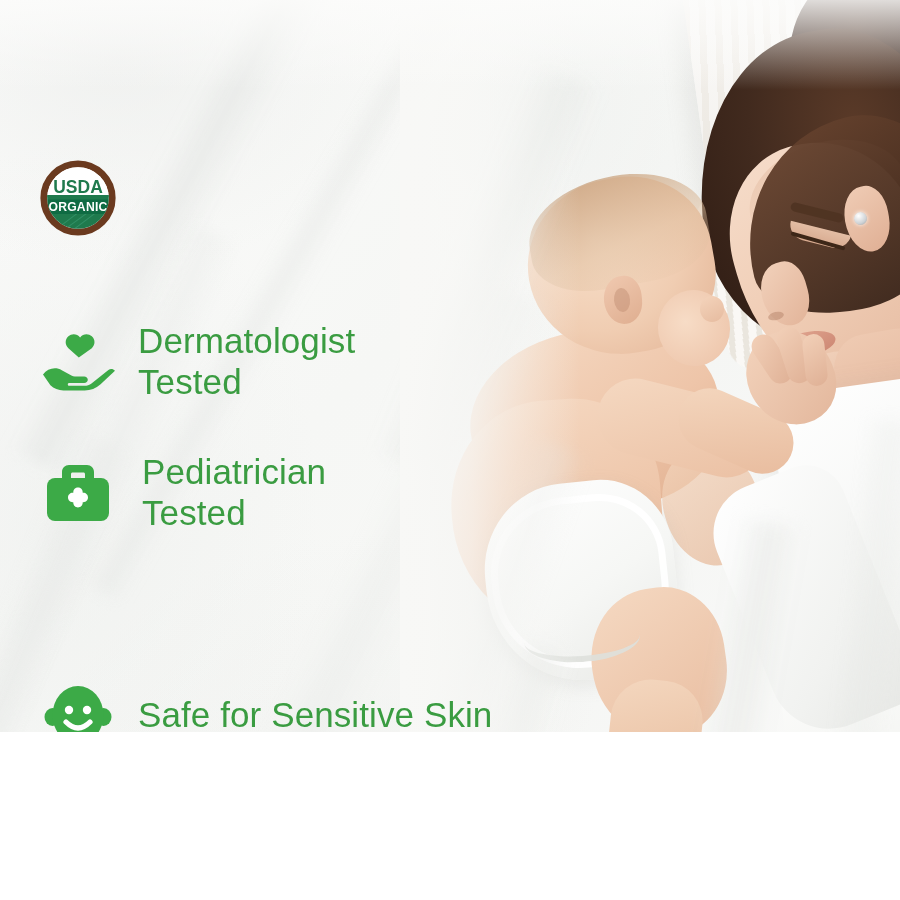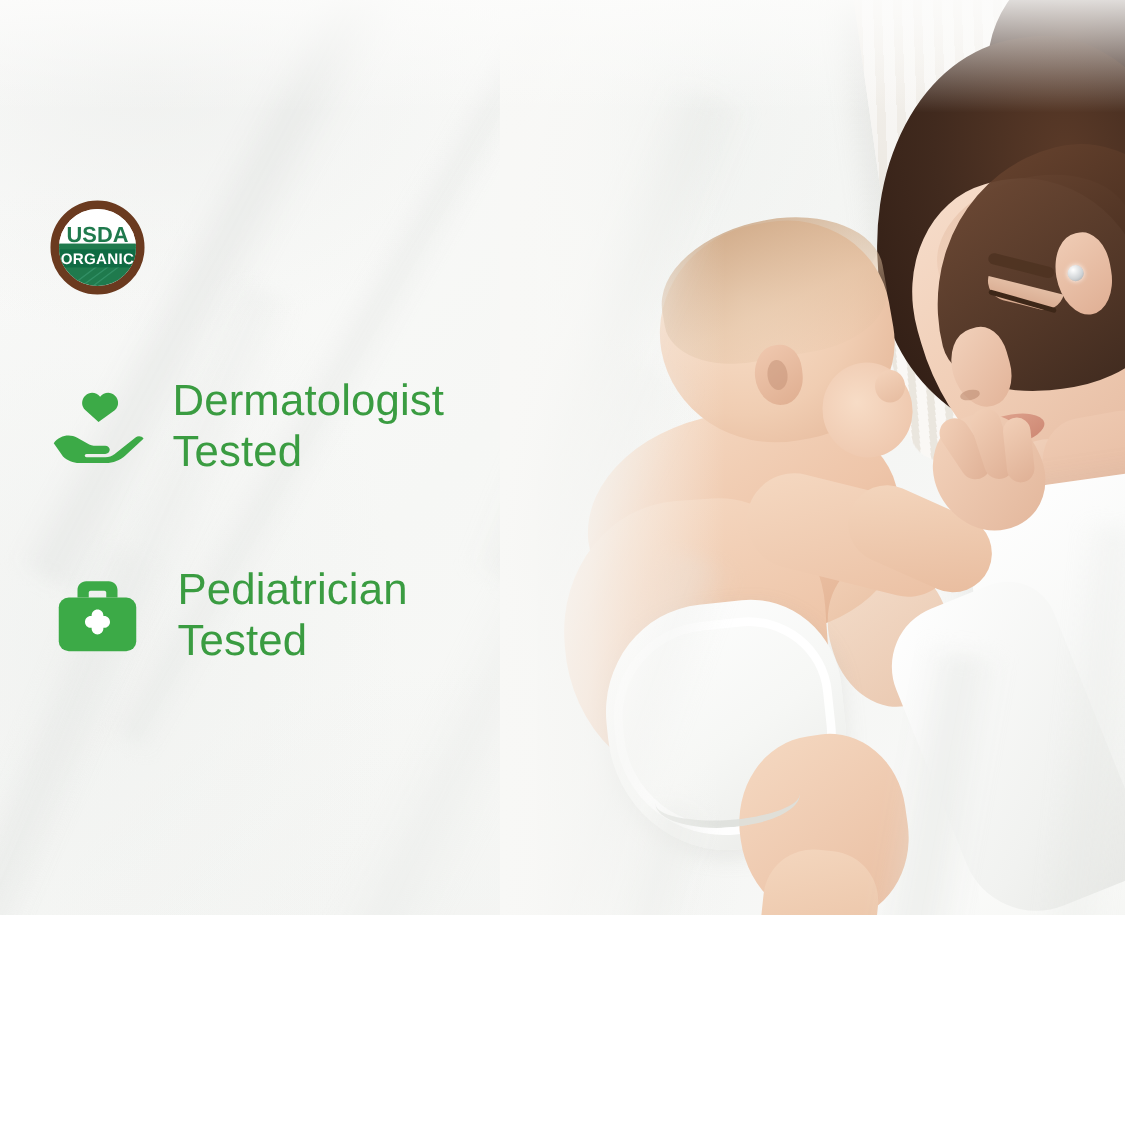--- a/index.html
+++ b/index.html
@@ -396,21 +396,21 @@
     font-size: 35px;
     line-height: 1.17;
     font-weight: 400;
     letter-spacing: .1px;
     white-space: pre-line;
   }
   .feature-label.one-line { white-space: nowrap; }
 
   
   .row-0 { left: 40px; top: 158px; }
-  .row-1 { left: 40px; top: 301px; }
+  .row-1 { left: 40px; top: 321px; }
   .row-2 { left: 40px; top: 452px; gap: 26px; }
   .row-3 { left: 40px; top: 584px; }
   .row-4 { left: 40px; top: 684px; }
 
   
   .usda-seal { width: 80px; height: 80px; }
 </style>
 </head>
 <body>
 
@@ -532,15 +532,28 @@
           <path fill="#3caa47" d="M24 3 h18 c3.9 0 7 3.1 7 7 v6 h-9 v-4 c0-.8-.7-1.5-1.5-1.5 h-11 c-.8 0-1.5 .7-1.5 1.5 v4 h-9 v-6 c0-3.9 3.1-7 7-7 z"></path>
           <rect x="2" y="16" width="62" height="43" rx="8" fill="#3caa47"></rect>
           <path fill="#ffffff" d="M33 25.5 c2.6 0 4.7 2.1 4.7 4.7 v.6 h.6 c2.6 0 4.7 2.1 4.7 4.7 0 2.6-2.1 4.7-4.7 4.7 h-.6 v.6 c0 2.6-2.1 4.7-4.7 4.7 -2.6 0-4.7-2.1-4.7-4.7 v-.6 h-.6 c-2.6 0-4.7-2.1-4.7-4.7 0-2.6 2.1-4.7 4.7-4.7 h.6 v-.6 c0-2.6 2.1-4.7 4.7-4.7 z"></path>
         </svg>
       </div>
       <div class="feature-label">Pediatrician
 Tested</div>
     </div>
 
 
+    <div class="feature-row row-4">
+      <div class="feature-icon">
+        <svg width="70" height="62" viewBox="0 0 70 62" aria-hidden="true">
+          <ellipse cx="9.5" cy="33" rx="8" ry="9" fill="#3caa47"></ellipse>
+          <ellipse cx="60.5" cy="33" rx="8" ry="9" fill="#3caa47"></ellipse>
+          <ellipse cx="35" cy="31" rx="25.5" ry="29" fill="#3caa47"></ellipse>
+          <circle cx="26" cy="26" r="4.2" fill="#ffffff"></circle>
+          <circle cx="44" cy="26" r="4.2" fill="#ffffff"></circle>
+          <path d="M23 38 Q35 50 47 38" fill="none" stroke="#ffffff" stroke-width="5.2" stroke-linecap="round"></path>
+        </svg>
+      </div>
+      <div class="feature-label one-line">Safe for Sensitive Skin</div>
+    </div>
 
   </div>
 </div>
 
 </body></html>

